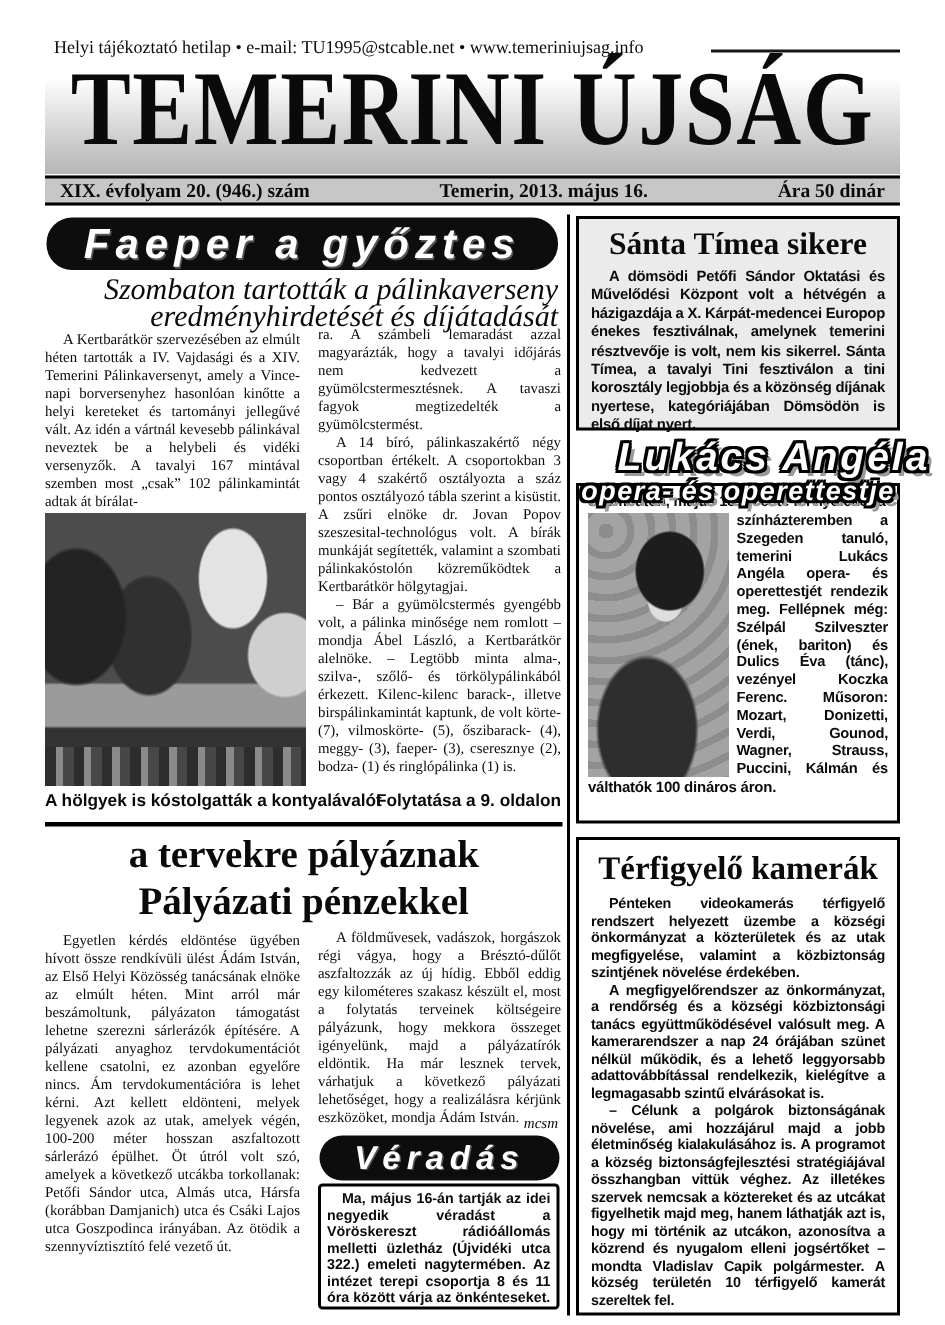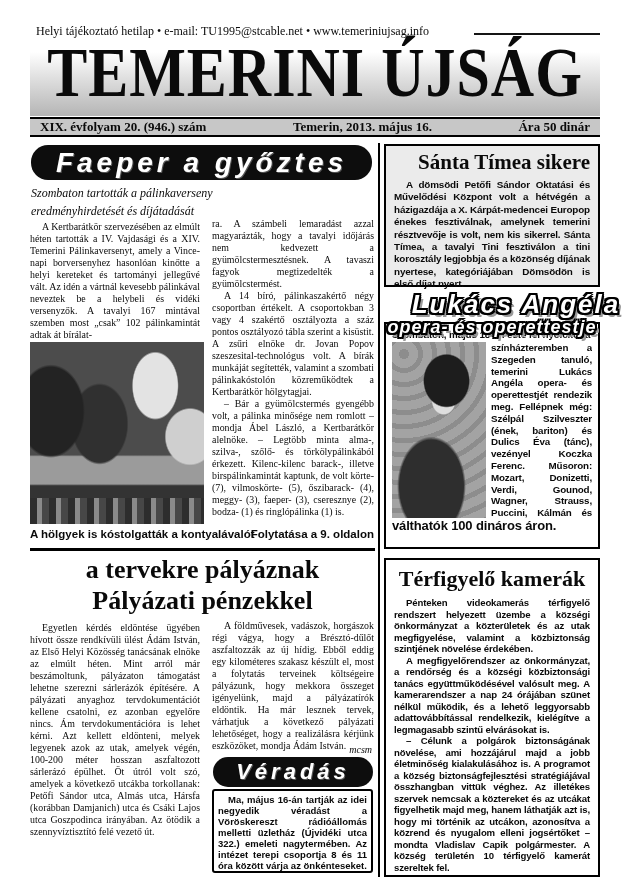--- a/index.html
+++ b/index.html
@@ -28,22 +28,22 @@
           font-family:"Liberation Sans",sans-serif;font-style:italic;font-weight:bold;
           text-shadow:1px 1px 0 #555;}
   .deco-outline{font-family:"Liberation Sans",sans-serif;font-style:italic;font-weight:bold;
           color:#fff;text-align:center;
           text-shadow:-2px -2px 0 #000,2px -2px 0 #000,-2px 2px 0 #000,2px 2px 0 #000,
                       -2px 0 0 #000,2px 0 0 #000,0 -2px 0 #000,0 2px 0 #000,4px 4px 0 #9a9a9a;}
 
   
   .faeper-banner{position:absolute;left:31px;top:145px;width:341px;height:35px;
                  font-size:28px;line-height:35px;letter-spacing:4px;}
-  .faeper-sub{position:absolute;left:31px;top:184px;width:341px;text-align:left;
-              font-style:italic;font-size:12px;line-height:18px;}
+  .faeper-sub{position:absolute;left:31px;top:184px;width:341px;text-align:right;
+              font-style:italic;font-size:20px;line-height:18px;}
   .newscol{font-size:9.9px;line-height:12px;text-align:justify;}
   .newscol p{margin:0;text-indent:12px;}
   .fa-col1{position:absolute;left:30px;top:221px;width:170px;height:120px;overflow:hidden;}
   .fa-col2{position:absolute;left:212px;top:218px;width:162px;height:312px;overflow:hidden;}
 
   .photo1{position:absolute;left:30px;top:342px;width:174px;height:182px;
           background-color:#5f5f5f;
           background-image:
             radial-gradient(ellipse 26px 38px at 72% 24%,#e3e3e3 0 85%,rgba(0,0,0,0) 90%),
             radial-gradient(ellipse 30px 34px at 92% 52%,#cfcfcf 0 80%,rgba(0,0,0,0) 85%),
@@ -75,40 +75,40 @@
            line-height:11px;text-align:justify;}
   .ver-box p{margin:0;text-indent:10px;}
 
   
   .sans-body{font-family:"Liberation Sans",sans-serif;font-weight:bold;text-align:justify;
              letter-spacing:-0.15px;}
   .sans-body p{margin:0;text-indent:12px;}
 
   .santa-box{position:absolute;left:384px;top:144px;width:216px;height:143px;box-sizing:border-box;
              border:2.5px solid #000;background:#ebebeb;padding:3px 8px;}
-  .santa-title{text-align:right;font-size:21px;font-weight:bold;margin:1px 0 4px 0;}
+  .santa-title{text-align:center;font-size:21px;font-weight:bold;margin:1px 0 4px 0;}
   .santa-body{font-size:9.9px;line-height:12.4px;}
 
   .luk-title1{position:absolute;left:384px;top:289px;width:216px;font-size:26px;z-index:3;
               letter-spacing:2px;margin-left:24px;}
   .luk-title2{position:absolute;left:384px;top:317px;width:216px;font-size:18px;z-index:3;
               letter-spacing:1px;}
   .luk-box{position:absolute;left:384px;top:322px;width:216px;height:227px;box-sizing:border-box;
            border:2px solid #000;padding:5px 6px 4px 6px;}
   .luk-intro{font-size:9.9px;line-height:12px;}
   .luk-row{display:flex;gap:5px;height:176px;overflow:hidden;margin-top:1px;}
   .photo2{flex:0 0 94px;height:176px;
           background-color:#9a9a9a;
           background-image:
             radial-gradient(ellipse 26px 30px at 58% 22%,#1d1d1d 0 85%,rgba(0,0,0,0) 90%),
             radial-gradient(ellipse 14px 17px at 55% 33%,#dedede 0 80%,rgba(0,0,0,0) 88%),
             radial-gradient(ellipse 40px 58px at 42% 82%,#2e2e2e 0 80%,rgba(0,0,0,0) 86%),
             repeating-radial-gradient(circle at 12px 12px,#8d8d8d 0 5px,#a3a3a3 5px 14px);}
   .luk-side{flex:1;font-size:9.8px;line-height:11.8px;}
-  .luk-footer{font-size:13px;line-height:12px;margin-top:2px;}
+  .luk-footer{font-size:10px;line-height:12px;margin-top:2px;}
 
   .ter-box{position:absolute;left:384px;top:558px;width:216px;height:319px;box-sizing:border-box;
            border:2.5px solid #000;padding:2px 8px;overflow:hidden;}
   .ter-title{text-align:center;font-size:22px;font-weight:bold;margin:4px 0 5px 0;}
   .ter-body{font-size:9.6px;line-height:11.5px;}
 </style>
 </head>
 <body>
 
 <div id="page">

